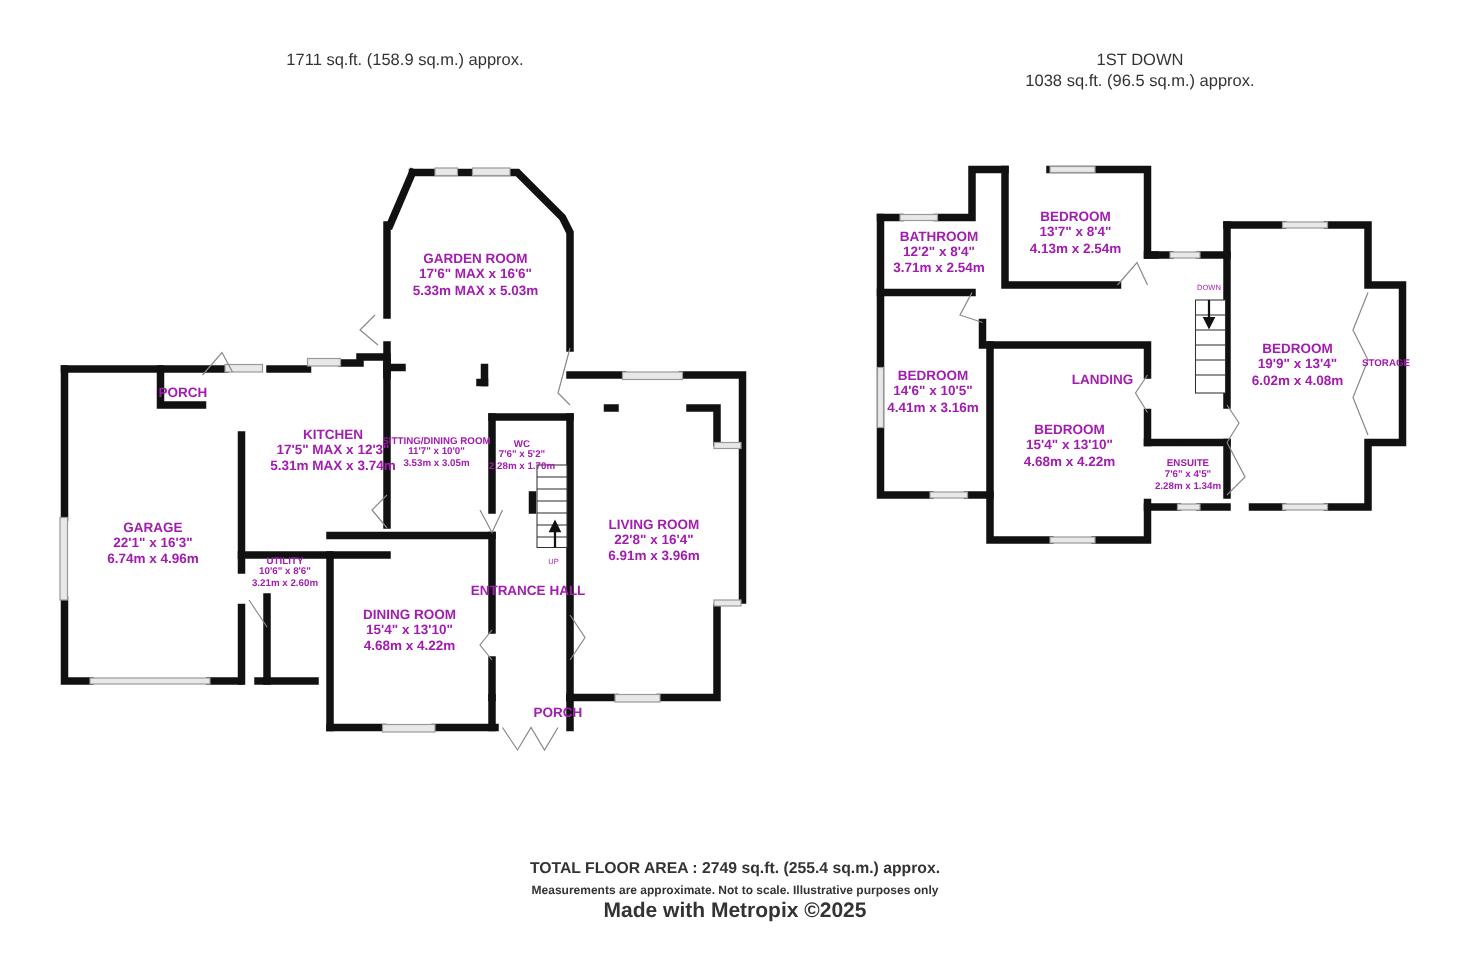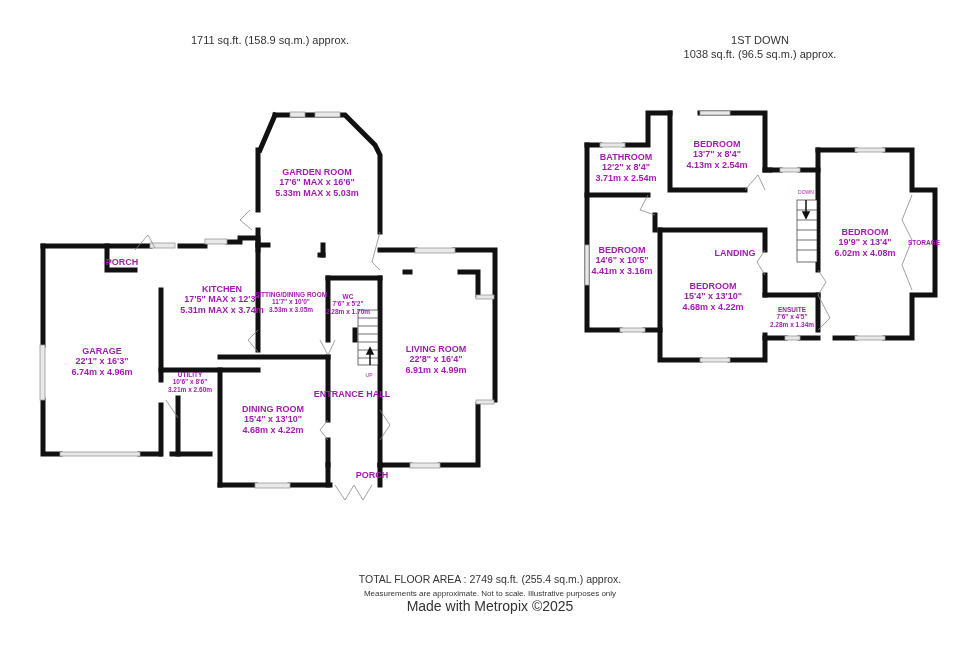--- a/index.html
+++ b/index.html
@@ -193,21 +193,21 @@
   <span class="d">6.74m x 4.96m</span>
 </div>
 <div class="lbl sm" style="left:190px; top:382px;">
   <span class="n">UTILITY</span>
   <span class="d">10'6" x 8'6"</span>
   <span class="d">3.21m x 2.60m</span>
 </div>
 <div class="lbl" style="left:436px; top:360px;">
   <span class="n">LIVING ROOM</span>
   <span class="d">22'8" x 16'4"</span>
-  <span class="d">6.91m x 4.99m</span>
+  <span class="d">6.91m x 3.96m</span>
 </div>
 <div class="lbl" style="left:352px; top:394px;">
   <span class="n">ENTRANCE HALL</span>
 </div>
 <div class="lbl" style="left:273px; top:420px;">
   <span class="n">DINING ROOM</span>
   <span class="d">15'4" x 13'10"</span>
   <span class="d">4.68m x 4.22m</span>
 </div>
 <div class="lbl" style="left:354px; top:475px;padding-left:36px;">
@@ -251,17 +251,17 @@
   <span class="n">STORAGE</span>
 </div>
 
 <div class="lbl sm" style="left:369px; top:376px; font-size:5px;">
   <span>UP</span>
 </div>
 <div class="lbl sm" style="left:806px; top:193px; font-size:5px;">
   <span>DOWN</span>
 </div>
 
-<div class="foot" style="left:340px; top:573px; width:300px;">
+<div class="foot" style="left:340px; top:573px; width:300px;font-weight:bold;">
   <div style="font-size:10.5px; margin-bottom:4px;">TOTAL FLOOR AREA : 2749 sq.ft. (255.4 sq.m.) approx.</div>
   <div style="font-size:8px;">Measurements are approximate.  Not to scale.  Illustrative purposes only</div>
   <div style="font-size:14px;">Made with Metropix ©2025</div>
 </div>
 
 </body></html>

